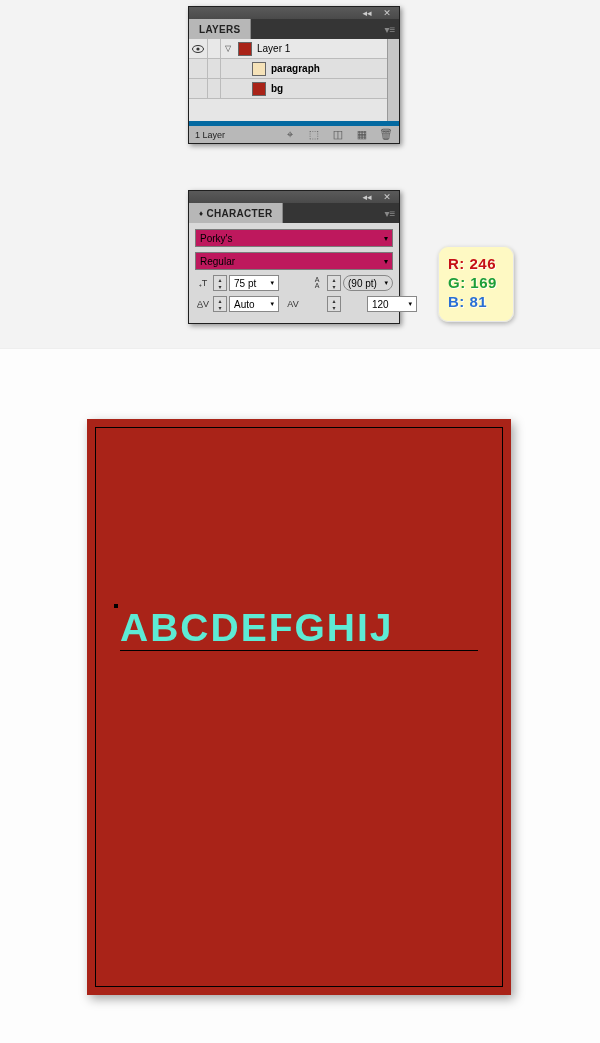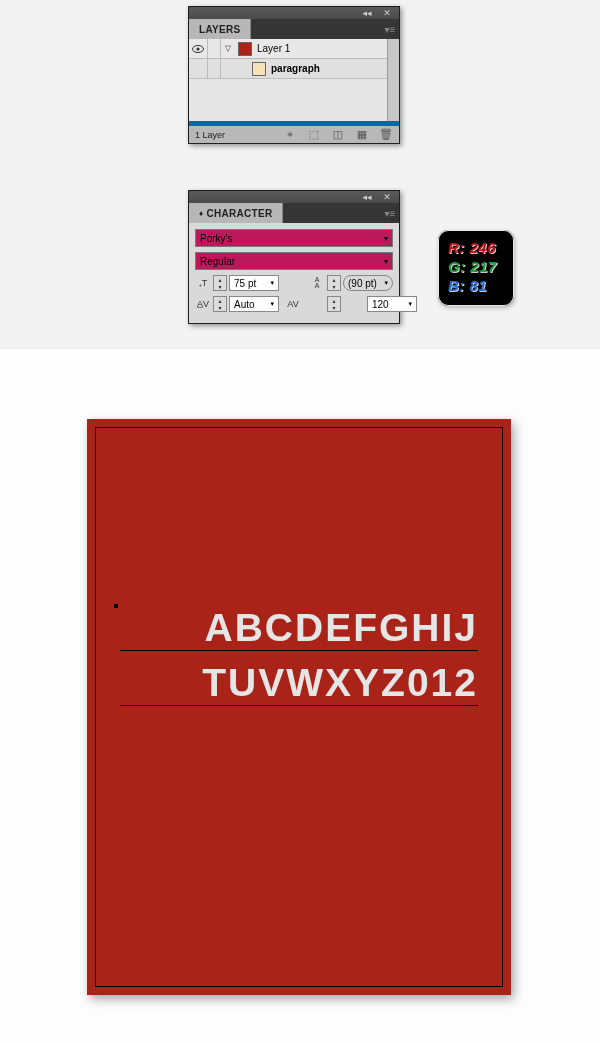--- a/index.html
+++ b/index.html
@@ -39,32 +39,32 @@
   .char-row { display:flex; gap:6px; margin-bottom:5px; align-items:center;}
   .char-cell { display:flex; align-items:center; gap:2px; }
   .char-icon { width:16px; height:14px; display:flex; align-items:center; justify-content:center; font-size:9px; color:#333; line-height:1;}
   .steppers { width:14px; height:16px; display:flex; flex-direction:column; border:1px solid #888; background:#ddd; cursor:pointer;}
   .steppers div { flex:1; display:flex; align-items:center; justify-content:center; font-size:6px; color:#333;}
   .val { height:16px; background:#fff; border:1px solid #888; font-size:10px; display:flex; align-items:center; padding:0 4px; width:50px; cursor:pointer;}
   .val.paren { background:#d9d9d9;border-radius:8px;}
   .val .car { margin-left:auto; font-size:7px;}
 
   
-  .rgb-box { position:absolute; left:438px; top:230px; width:76px; height:76px; background:#000000; border-radius:10px; box-shadow: 1px 2px 4px rgba(0,0,0,0.25), inset 0 0 0 1px #e7e7e7; padding:8px 10px;font-style:italic; }
+  .rgb-box { position:absolute; left:438px; top:246px; width:76px; height:76px; background:#fef9c3; border-radius:10px; box-shadow: 1px 2px 4px rgba(0,0,0,0.25), inset 0 0 0 1px #e7e7e7; padding:8px 10px; }
   .rgb-box .line { font-size:15px; font-weight:bold; line-height:19px; letter-spacing:0.5px; text-shadow: 1px 1px 0 rgba(255,255,255,0.8);}
   .rgb-r { color:#c61017; }
   .rgb-g { color:#1c9e3b; }
   .rgb-b { color:#2a6fd5; }
 
   
   .canvas-area { position:absolute; left:0; top:348px; width:600px; height:695px; background:#fdfdfd; border-top:1px solid #eee;}
   .artboard { position:absolute; left:87px; top:70px; width:424px; height:576px; background:#a92318; box-shadow: 3px 4px 10px rgba(0,0,0,0.35);}
   .art-inner { position:absolute; inset:8px; border:1px solid #000; }
   .text-block { position:absolute; left:24px; top:180px; right:24px; }
-  .text-line { font-family: "Arial Black", Arial, sans-serif; font-weight:900; font-size:39px; color:#e5e5e5; letter-spacing:2px; border-bottom:1px solid #000; line-height:1; padding-bottom:3px; margin-bottom:12px;text-align:right;}
+  .text-line { font-family: "Arial Black", Arial, sans-serif; font-weight:900; font-size:39px; color:#5eead4; letter-spacing:2px; border-bottom:1px solid #000; line-height:1; padding-bottom:3px; margin-bottom:4px;}
   .text-line.last { border-bottom:1px solid #000; width:60%; }
   .cursor-dot { position:absolute; left:-6px; top:-4px; width:4px; height:4px; background:#000;}
 </style>
 </head>
 <body>
 
 <div class="panel layers-panel">
   <div class="panel-head">
     <span class="mini">◂◂</span>
     <span class="mini">✕</span>
@@ -95,20 +95,31 @@
         <span class="vis"></span>
         <span class="lock"></span>
         <span class="arrow"></span>
         <span style="width:14px;"></span>
         <span class="swatch" style="background:#f5e2b8;"></span>
         <span class="layer-name">paragraph</span>
         <span class="target">
             <span class="ring"></span>
           </span>
       </div>
+      <div class="layer-row sub">
+        <span class="vis"></span>
+        <span class="lock"></span>
+        <span class="arrow"></span>
+        <span style="width:14px;"></span>
+        <span class="swatch" style="background:#a92318;"></span>
+        <span class="layer-name">bg</span>
+        <span class="target">
+            <span class="ring"></span>
+          </span>
+      </div>
       <div class="scroll-strip"></div>
     </div>
     <div class="layers-foot">
       <span>1 Layer</span>
       <span class="icons">
         <span class="foot-icon">⌖</span>
         <span class="foot-icon">⬚</span>
         <span class="foot-icon">◫</span>
         <span class="foot-icon">▦</span>
         <span class="foot-icon">🗑</span>
@@ -187,27 +198,26 @@
             <span>120</span>
             <span class="car">▾</span>
           </span>
       </div>
     </div>
   </div>
 </div>
 
 <div class="rgb-box">
   <div class="line rgb-r"><span>R:</span> <span>246</span></div>
-  <div class="line rgb-g"><span>G:</span> <span>217</span></div>
+  <div class="line rgb-g"><span>G:</span> <span>169</span></div>
   <div class="line rgb-b"><span>B:</span> <span>81</span></div>
 </div>
 
 <div class="canvas-area">
   <div class="artboard">
     <div class="art-inner">
       <div class="text-block">
         <div class="cursor-dot"></div>
         <div class="text-line">ABCDEFGHIJ</div>
-        <div class="text-line">TUVWXYZ012</div>
       </div>
     </div>
   </div>
 </div>
 
 </body></html>

